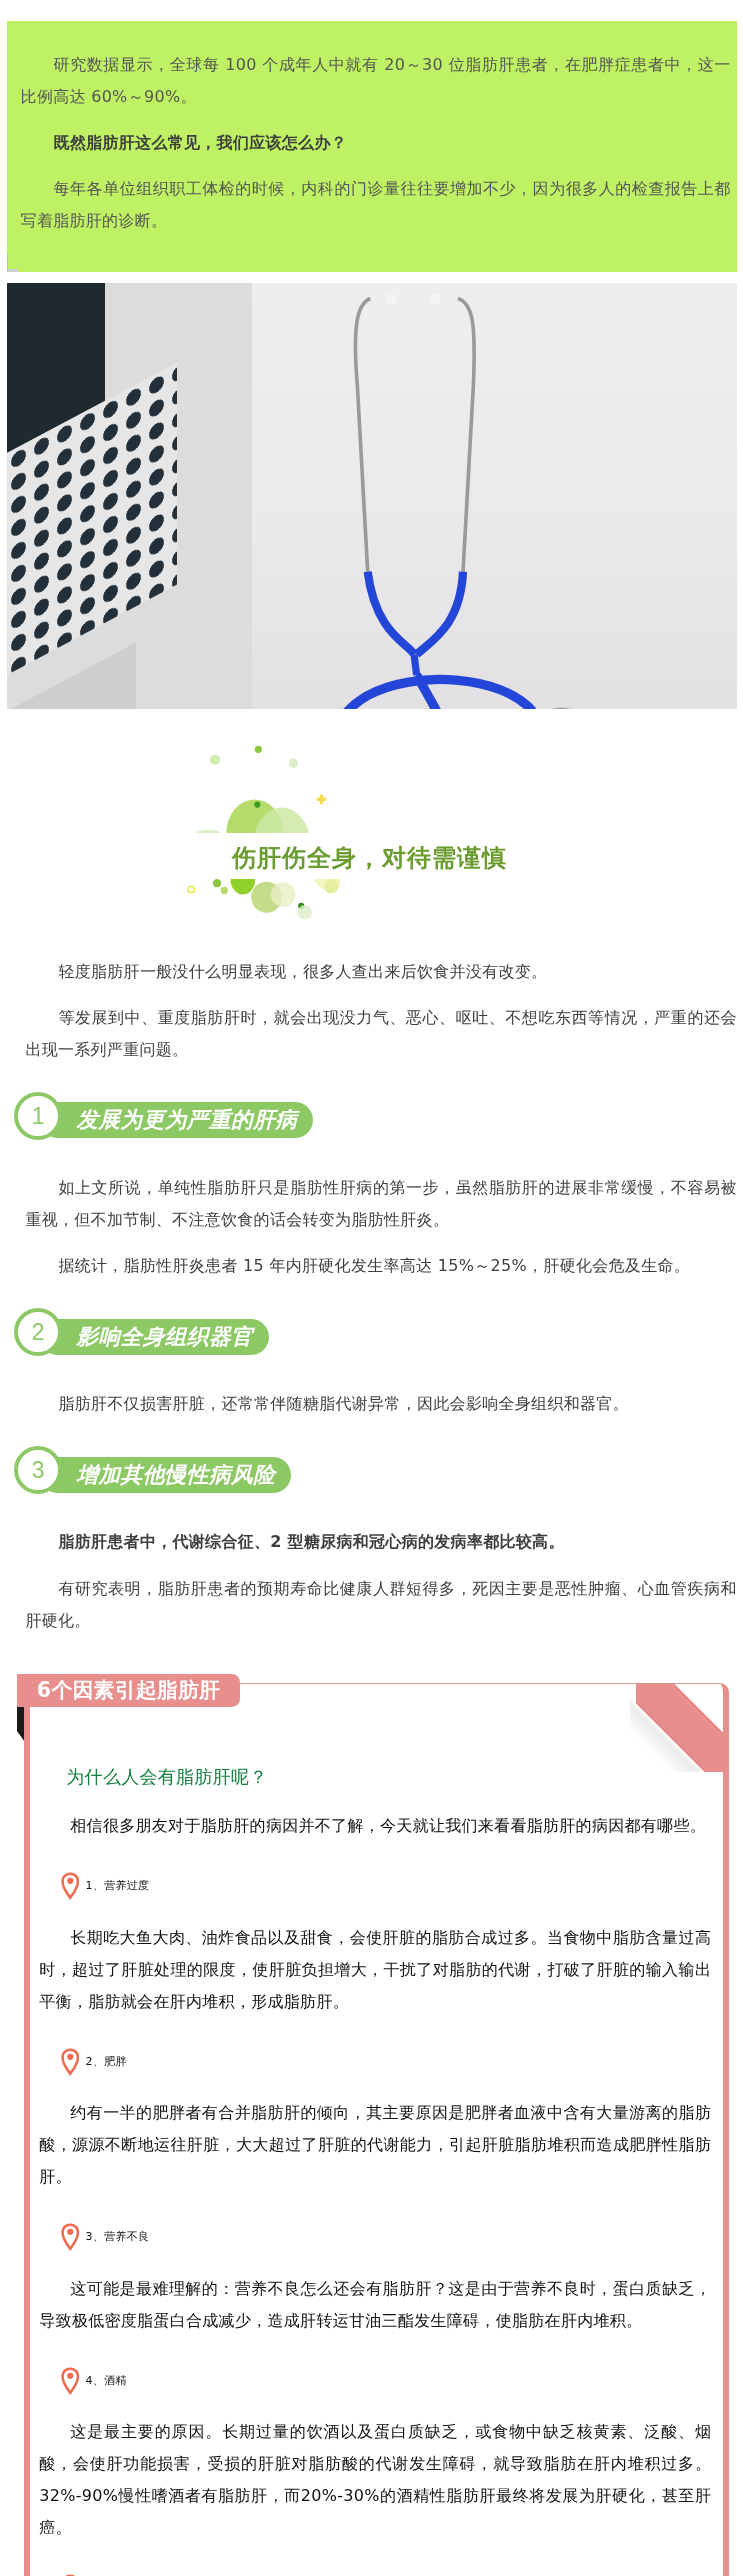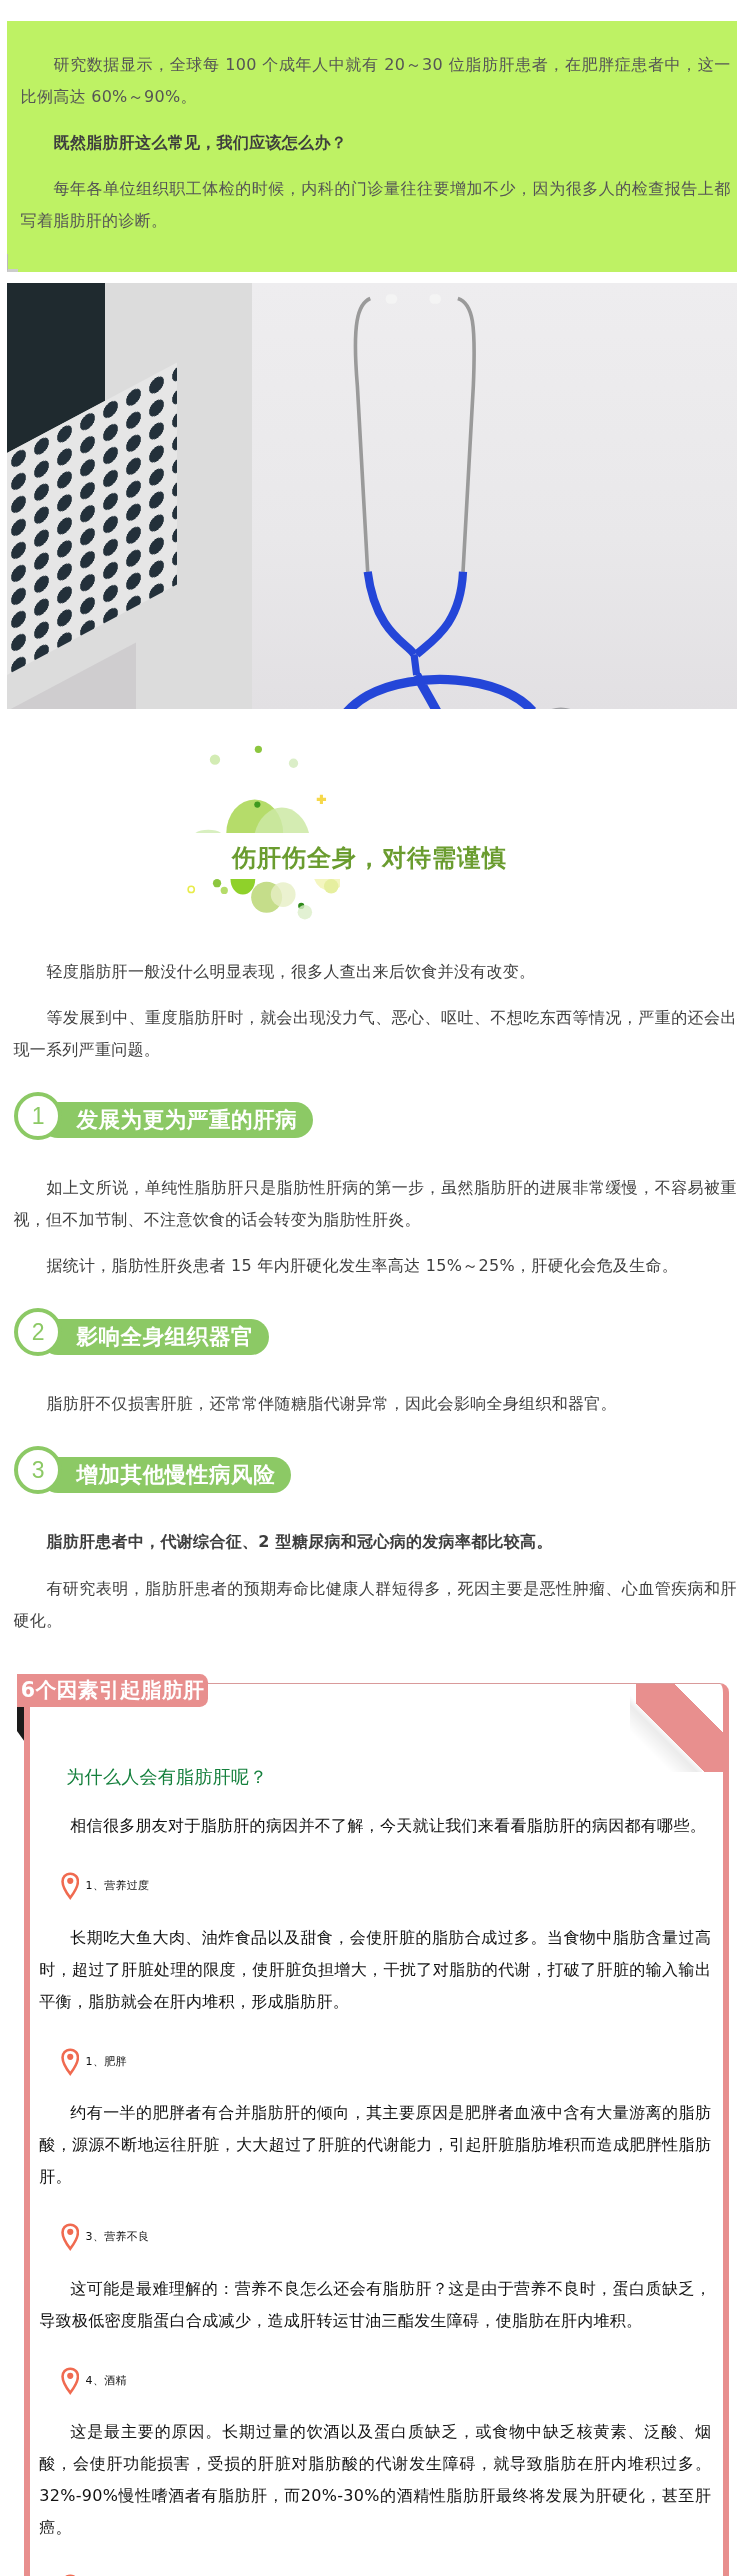--- a/index.html
+++ b/index.html
@@ -52,40 +52,40 @@
   
   .banner { position: relative; height: 216px; margin-top: 31px; }
   .banner .dots-top, .banner .dots-bottom { position: absolute; left: 185px; }
   .banner .dots-top { top: 0; width: 155px; height: 93px; }
   .banner .dots-bottom { top: 139px; width: 155px; height: 57px; }
   .banner-title {
     position: absolute; top: 103px; left: 0; width: 507px; text-align: right;
     font-size: 24px; font-weight: bold; color: #6a9c2f; letter-spacing: 1px; line-height: 31px;
   }
 
-  .body-block { padding: 0 7.2px 0 13.4px; }
+  .body-block { padding: 0 7.2px 0 13.4px; margin-left: 12px; }
   .body-block p { margin-bottom: 14.4px; }
 
   
   .num-head { position: relative; height: 49px; margin: 26px 0 31px 14.4px; }
   .num-pill {
     position: absolute; left: 26px; top: 10.3px; height: 36px; border-radius: 18.5px;
     background: #8cc965; padding: 0 15.5px 0 36px; color: #fff; font-weight: bold;
-    font-size: 21.6px; line-height: 36px; letter-spacing: 0.5px;
+    font-size: 21.6px; line-height: 36px; letter-spacing: 0.5px; font-style: italic;
   }
   .num-circle {
     position: absolute; left: 0; top: 0; width: 48px; height: 48px; border-radius: 50%;
     background: #fff; border: 4.1px solid #8cc965; color: #8cc965; font-size: 23px;
     text-align: center; line-height: 40px; font-family: "Liberation Sans", sans-serif;
   }
 
   
   .causes { position: relative; margin: 46px 15.5px 0 24px; }
   .causes-tab {
-    position: absolute; left: -7.2px; top: -9.3px; height: 33px; padding: 0 4px;
+    position: absolute; left: -7.2px; top: -9.3px; height: 33px; padding: 0 20px;
     background: #e88f8e; color: #fff; font-weight: bold; font-size: 20.6px; line-height: 33px;
     border-radius: 0 8.2px 8.2px 0; z-index: 3; letter-spacing: 0.5px;
   }
   .causes-tab-shadow {
     position: absolute; left: -7.2px; top: 24px; width: 7.2px; height: 34px;
     background: #1a1a1a; clip-path: polygon(0 0,100% 0,100% 100%,0 70%); z-index: 2;
   }
   .causes-box {
     border: 6.2px solid #e88f8e; border-top: 1.5px solid #d99a9a; border-radius: 0 9.3px 9.3px 9.3px;
     padding: 77px 11.3px 41px 9.3px; position: relative; overflow: hidden; background: #fff;
@@ -209,21 +209,21 @@
           </svg>
         <span>1、营养过度</span>
       </div>
       <p class="indent">长期吃大鱼大肉、油炸食品以及甜食，会使肝脏的脂肪合成过多。当食物中脂肪含量过高时，超过了肝脏处理的限度，使肝脏负担增大，干扰了对脂肪的代谢，打破了肝脏的输入输出平衡，脂肪就会在肝内堆积，形成脂肪肝。</p>
 
       <div class="cause-head">
         <svg class="pin" viewBox="0 0 36 54">
             <path d="M18 3 C8 3 3 11 3 18 C3 30 18 50 18 50 C18 50 33 30 33 18 C33 11 28 3 18 3 Z" fill="none" stroke="#f06a50" stroke-width="5"></path>
             <circle cx="18" cy="17" r="6" fill="#f06a50"></circle>
           </svg>
-        <span>1、肥胖</span>
+        <span>2、肥胖</span>
       </div>
       <p class="indent">约有一半的肥胖者有合并脂肪肝的倾向，其主要原因是肥胖者血液中含有大量游离的脂肪酸，源源不断地运往肝脏，大大超过了肝脏的代谢能力，引起肝脏脂肪堆积而造成肥胖性脂肪肝。</p>
 
       <div class="cause-head">
         <svg class="pin" viewBox="0 0 36 54">
             <path d="M18 3 C8 3 3 11 3 18 C3 30 18 50 18 50 C18 50 33 30 33 18 C33 11 28 3 18 3 Z" fill="none" stroke="#f06a50" stroke-width="5"></path>
             <circle cx="18" cy="17" r="6" fill="#f06a50"></circle>
           </svg>
         <span>3、营养不良</span>
       </div>

